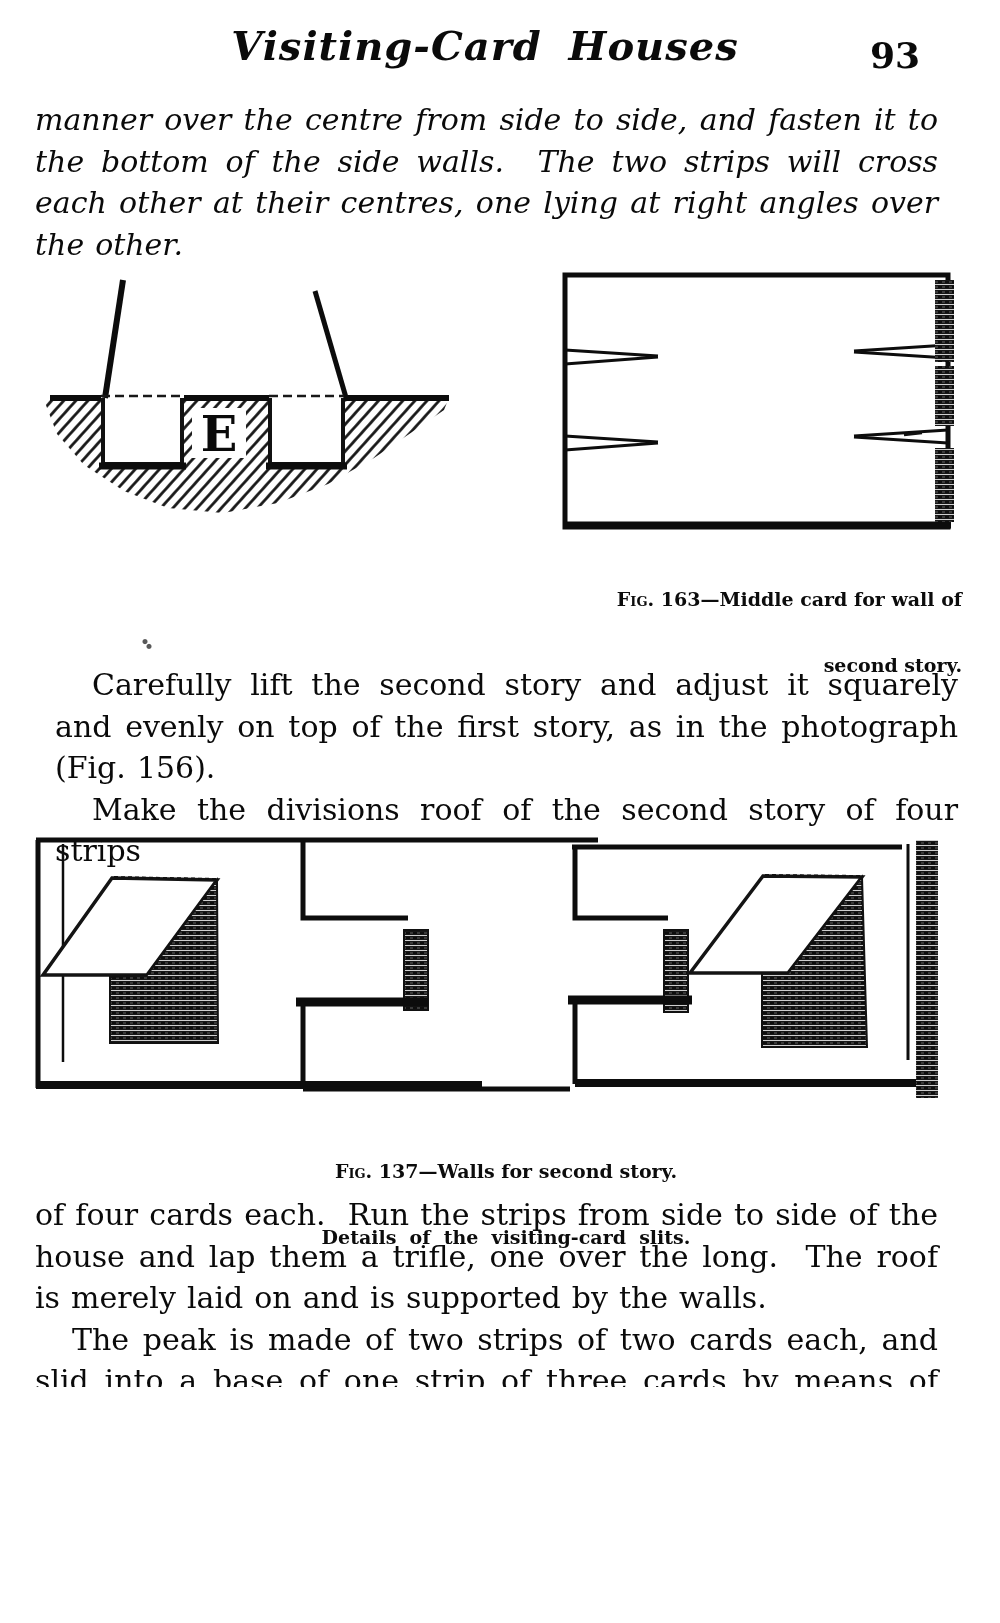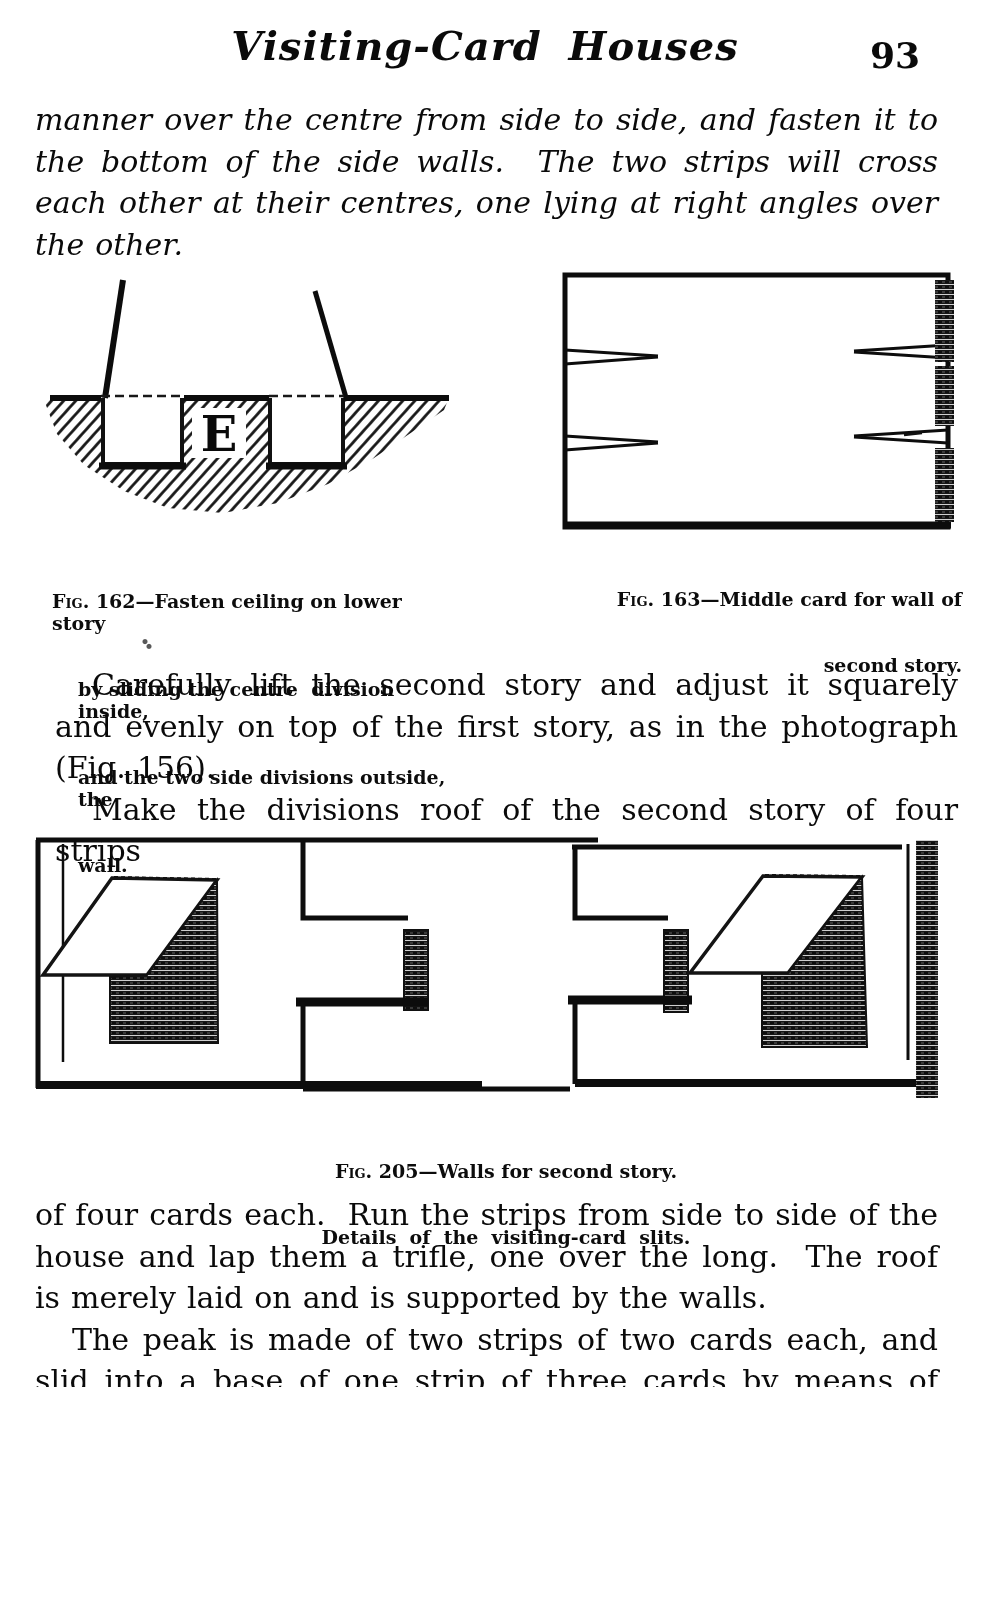--- a/index.html
+++ b/index.html
@@ -90,26 +90,20 @@
       <path d="M393,164 L299,170 M393,177 L299,171"></path>
     </g>
     <line x1="349" y1="169" x2="367" y2="167" stroke="#111111" stroke-width="2.5"></line>
     <g>
       <rect x="380" y="14" width="19" height="82" fill="url(#ink163)"></rect>
       <rect x="380" y="100" width="19" height="60" fill="url(#ink163)"></rect>
       <rect x="380" y="182" width="19" height="74" fill="url(#ink163)"></rect>
     </g>
   </svg>
 
-  <div class="caption" id="cap162">
-    <div class="cap-line"><span class="fig-no">Fig. 162</span><span>—Fasten ceiling on lower story</span></div>
-    <div class="cap-line cap-cont">by sliding the centre  division  inside,</div>
-    <div class="cap-line cap-cont">and the two side divisions outside, the</div>
-    <div class="cap-line cap-cont">wall.</div>
-  </div>
 
   <div class="caption" id="cap163">
     <div class="cap-line"><span class="fig-no">Fig. 163</span><span>—Middle card for wall of</span></div>
     <div class="cap-line">second story.</div>
   </div>
 
   <div class="smudge"></div>
 
   <div class="tblock" id="block2">
     <p class="ind">Carefully lift the second story and adjust it squarely and evenly on top of the first story, as in the photograph (Fig. 156).</p>
@@ -155,21 +149,21 @@
       <polygon points="832,45 837,215 732,215 732,141 758,141" fill="url(#ink164)" stroke="#111111" stroke-width="2"></polygon>
       <line x1="735" y1="43" x2="831" y2="44" stroke="#111111" stroke-width="2" stroke-dasharray="4 3"></line>
     </g>
     <g>
       <line x1="878" y1="12" x2="878" y2="228" stroke="#0d0d0d" stroke-width="3"></line>
       <rect x="886" y="8" width="22" height="258" fill="url(#ink164)"></rect>
     </g>
   </svg>
 
   <div class="caption" id="cap164">
-    <div class="cap-line"><span class="fig-no">Fig. 205</span><span>—Walls for second story.</span></div>
+    <div class="cap-line"><span class="fig-no">Fig. 137</span><span>—Walls for second story.</span></div>
     <div class="cap-line">Details  of  the  visiting-card  slits.</div>
   </div>
 
   <div class="tblock" id="block3">
     <p>of four cards each.  Run the strips from side to side of the house and lap them a trifle, one over the long.  The roof is merely laid on and is supported by the walls.</p>
     <p class="ind">The peak is made of two strips of two cards each, and slid into a base of one strip of three cards by means of long slits.  At the apex the cards are also fastened together with long slits.</p>
   </div>
 
   <div class="divider"></div>
 

